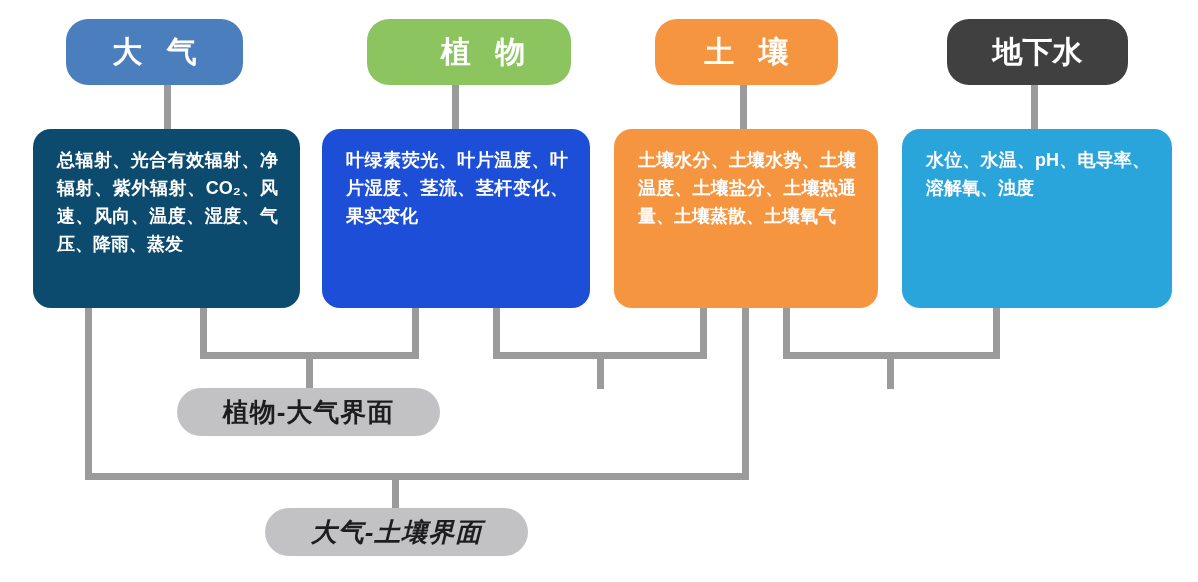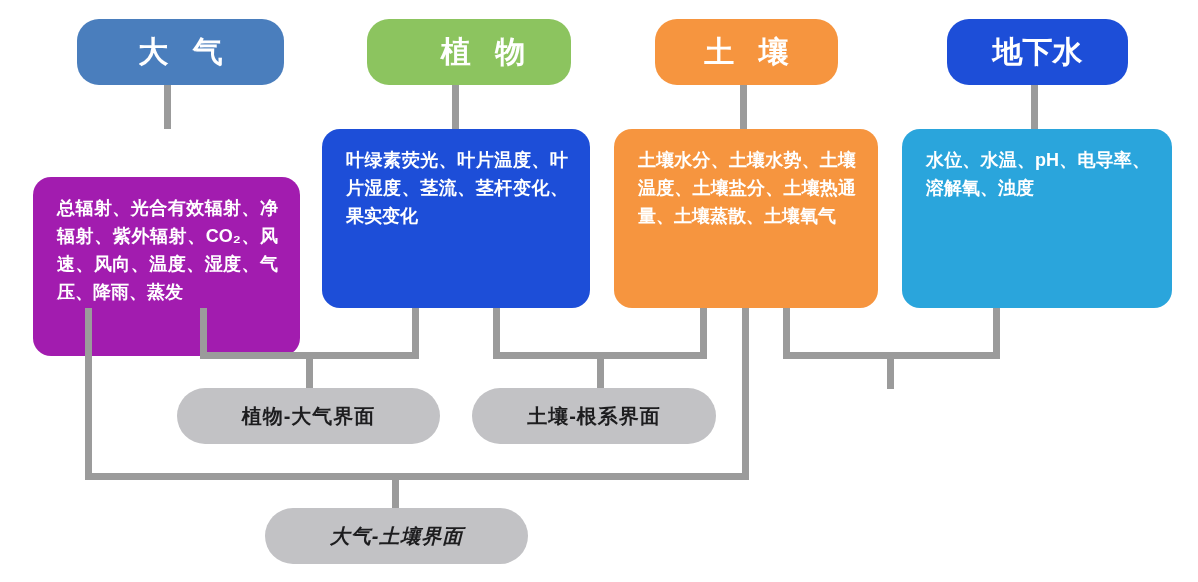--- a/index.html
+++ b/index.html
@@ -8,26 +8,26 @@
   .diagram{position:absolute;inset:0;}
 
   .hdr{position:absolute;top:19px;height:66px;border-radius:22px;
        display:flex;align-items:center;justify-content:center;
        color:#fff;font-weight:bold;font-size:30px;word-spacing:16px;}
   .box{position:absolute;top:129px;height:179px;border-radius:18px;
        box-sizing:border-box;padding:17px 22px 0 24px;
        color:#fff;font-weight:bold;font-size:18px;line-height:28px;
        text-align:justify;}
   .line{position:absolute;background:#9b9b9b;}
-  .iface{position:absolute;height:56px;border-radius:28px;background:#c2c2c5;
+  .iface{position:absolute;height:48px;border-radius:28px;background:#c2c2c5;
        display:flex;align-items:center;justify-content:center;
-       color:#1d1d1f;font-weight:bold;font-size:20px;letter-spacing:1px;}
+       color:#1d1d1f;font-weight:bold;font-size:26px;letter-spacing:1px;}
 
   
-  .hdr-1{left:77px;width:207px;}  .box-1{left:33px;width:267px;}
+  .hdr-1{left:66px;width:177px;}  .box-1{left:33px;width:267px;}
   .hdr-2{left:367px;width:176px;} .box-2{left:322px;width:268px;}
   .hdr-3{left:655px;width:183px;} .box-3{left:614px;width:264px;}
   .hdr-4{left:947px;width:181px;} .box-4{left:902px;width:270px;}
 
   
   .stub{top:85px;width:7px;height:44px;}
   .stub-1{left:164px;} .stub-2{left:452px;} .stub-3{left:740px;} .stub-4{left:1031px;}
 
   
   .leg{top:308px;width:7px;height:51px;}
@@ -59,28 +59,28 @@
   .iface-4{left:265px;top:508px;width:263px;font-style:italic;}
 </style>
 </head>
 <body>
 
 <div class="diagram">
 
   <div class="hdr hdr-1" style="background-color: rgb(74, 126, 189);">大 气</div>
   <div class="hdr hdr-2" style="background-color: rgb(140, 196, 95); padding-left: 28px;">植 物</div>
   <div class="hdr hdr-3" style="background-color: rgb(246, 149, 63);">土 壤</div>
-  <div class="hdr hdr-4" style="background-color: #1d4ed8;">地下水</div>
+  <div class="hdr hdr-4" style="background-color: #404040;">地下水</div>
 
   <div class="line stub stub-1"></div>
   <div class="line stub stub-2"></div>
   <div class="line stub stub-3"></div>
   <div class="line stub stub-4"></div>
 
-  <div class="box box-1" style="background-color: #a21caf; margin-top: 48px;">总辐射、光合有效辐射、净辐射、紫外辐射、CO₂、风速、风向、温度、湿度、气压、降雨、蒸发</div>
+  <div class="box box-1" style="background-color: #0c4a6e;">总辐射、光合有效辐射、净辐射、紫外辐射、CO₂、风速、风向、温度、湿度、气压、降雨、蒸发</div>
   <div class="box box-2" style="background-color: #1d4ed8;">叶绿素荧光、叶片温度、叶片湿度、茎流、茎杆变化、果实变化</div>
   <div class="box box-4" style="background-color: rgb(42, 165, 220);">水位、水温、pH、电导率、溶解氧、浊度</div>
   <div class="box box-3" style="background-color: rgb(246, 149, 63);">土壤水分、土壤水势、土壤温度、土壤盐分、土壤热通量、土壤蒸散、土壤氧气</div>
 
   <div class="line leg leg-a-left"></div>
   <div class="line leg leg-a-right"></div>
   <div class="line leg leg-p-left"></div>
   <div class="line leg leg-p-right"></div>
   <div class="line leg leg-s-left"></div>
   <div class="line leg leg-s-mid"></div>
@@ -91,16 +91,15 @@
   <div class="line rail rail-2"></div>
   <div class="line rail rail-3"></div>
   <div class="line rail rail-4"></div>
 
   <div class="line drop drop-1"></div>
   <div class="line drop drop-2"></div>
   <div class="line drop drop-3"></div>
   <div class="line drop drop-4"></div>
 
   <div class="iface iface-1">植物-大气界面</div>
-  <div class="iface iface-2">土壤-根系界面</div>
   <div class="iface iface-4">大气-土壤界面</div>
 
 </div>
 
 </body></html>

